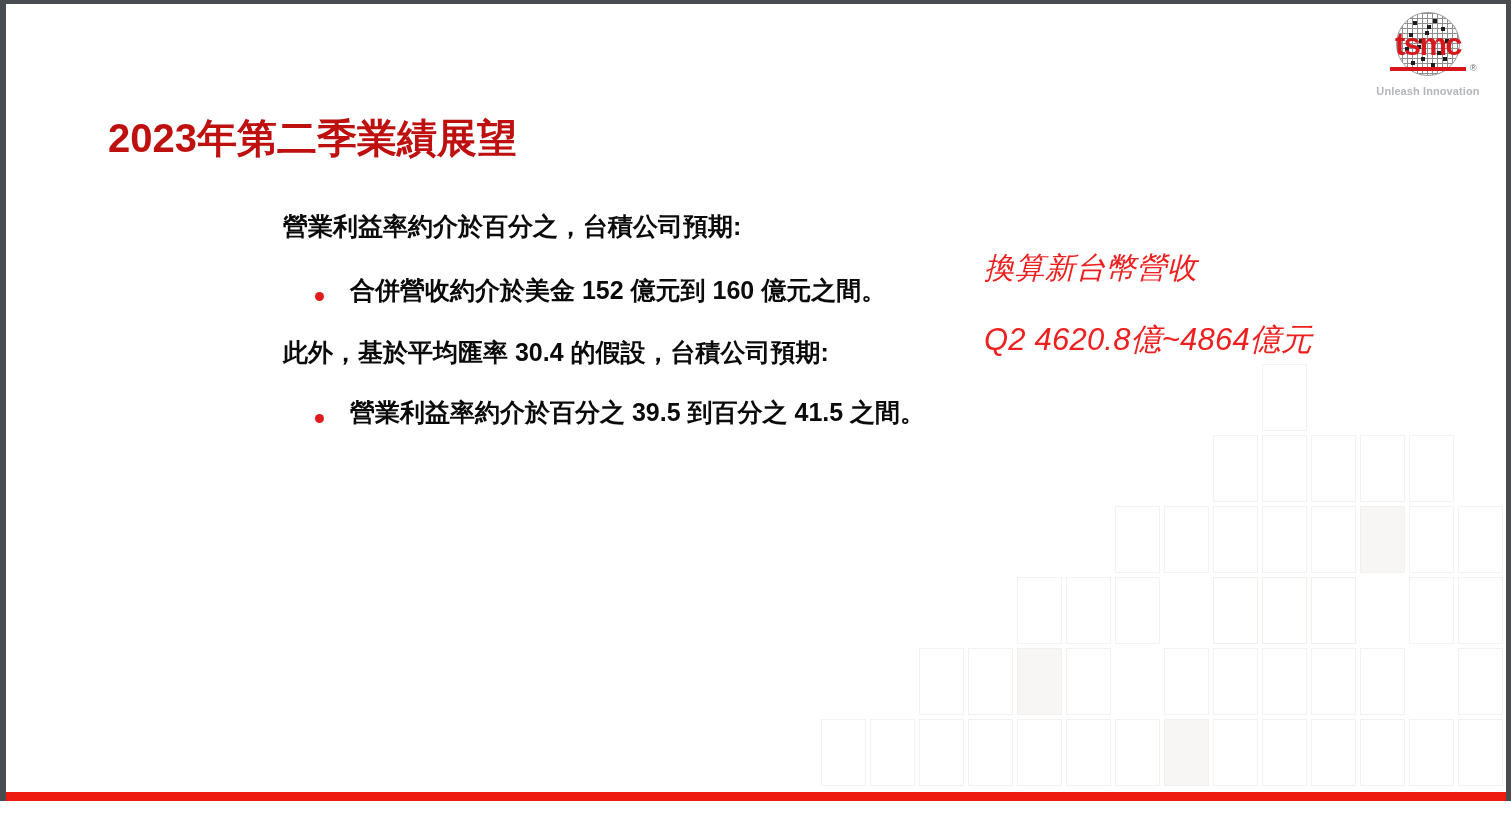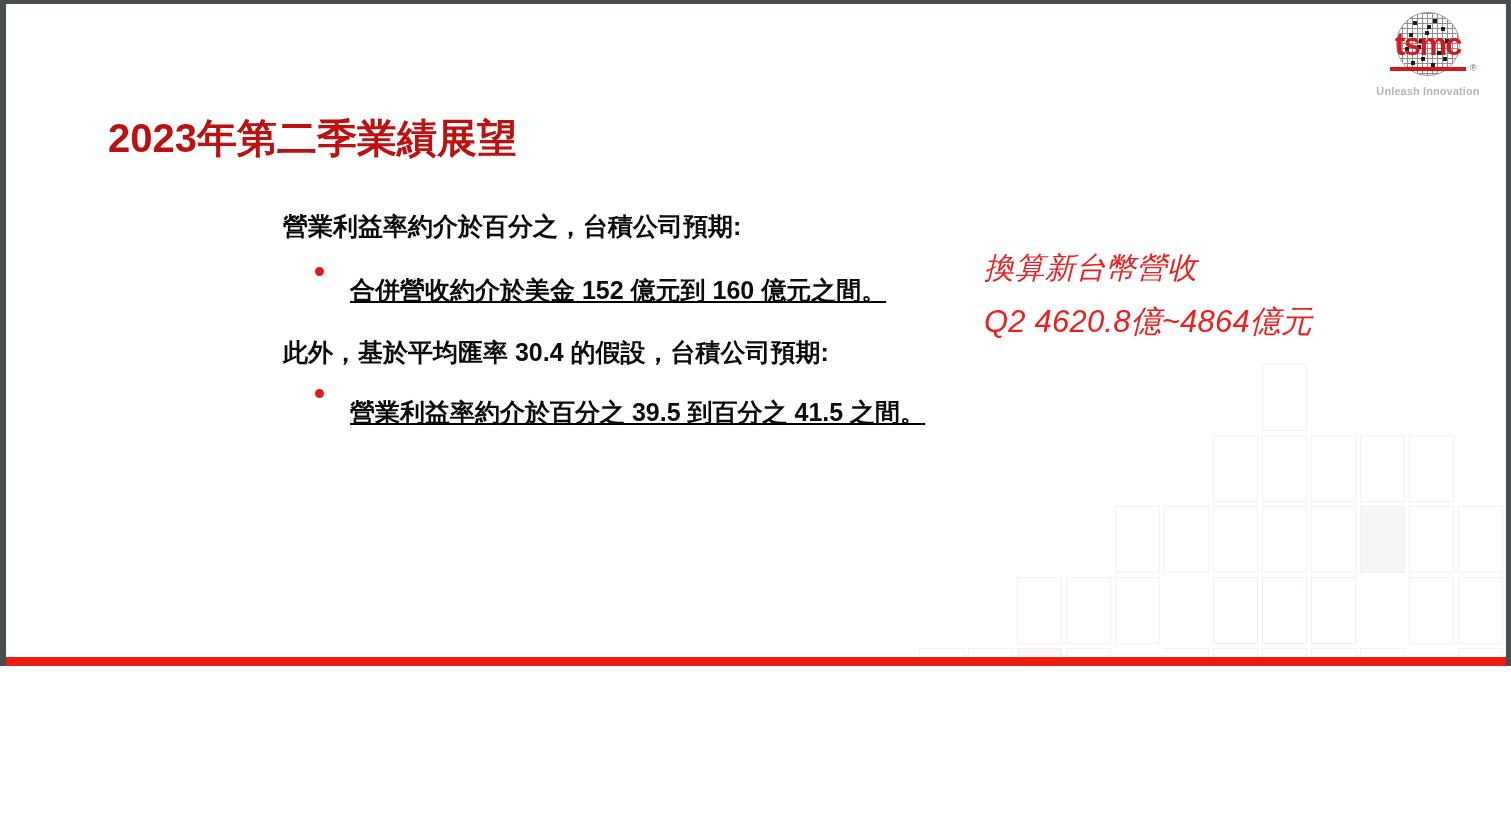--- a/index.html
+++ b/index.html
@@ -7,21 +7,21 @@
     padding: 0;
     background: #ffffff;
   }
   body {
     font-family: "Liberation Sans", "DejaVu Sans", sans-serif;
   }
 
   #slide {
     position: relative;
     width: 1511px;
-    height: 666px;
+    height: 801px;
     background: #ffffff;
     overflow: hidden;
     box-sizing: border-box;
     border-left: 6px solid #4a4d50;
     border-top: 4px solid #4a4d50;
     border-right: 5px solid #4a4d50;
     border-bottom: 0;
   }
 
   
@@ -158,24 +158,23 @@
     font-weight: bold;
     color: #0b0b0b;
     line-height: 34px;
     white-space: nowrap;
   }
   .para-1 { margin: 0 0 30px 0; }
   .para-2 { margin: 28px 0 26px 0; }
 
   .bullet-row {
     display: flex;
-    align-items: flex-start;
+    align-items: flex-end;
     margin: 0 0 0 0;
     white-space: nowrap;
-    text-decoration: underline;
   }
   .bullet-row + .bullet-row { margin-top: 28px; }
   .bullet-dot {
     flex: 0 0 auto;
     width: 9px;
     height: 9px;
     border-radius: 50%;
     background: #e01b1b;
     margin-right: 26px;
     position: relative;
@@ -201,21 +200,21 @@
     white-space: nowrap;
   }
   #annotation .anno-line-1 {
     font-size: 30px;
     line-height: 42px;
     letter-spacing: 0.5px;
   }
   #annotation .anno-line-2 {
     font-size: 31px;
     line-height: 42px;
-    margin-top: 12px;
+    margin-top: 30px;
     letter-spacing: 0.2px;
   }
 </style>
 </head>
 <body>
 
 <div id="slide">
 
   <div id="bg-pattern">
       <div class="pat-cell" style="left: 815px; top: 715px; width: 45px; height: 67px;"></div>

